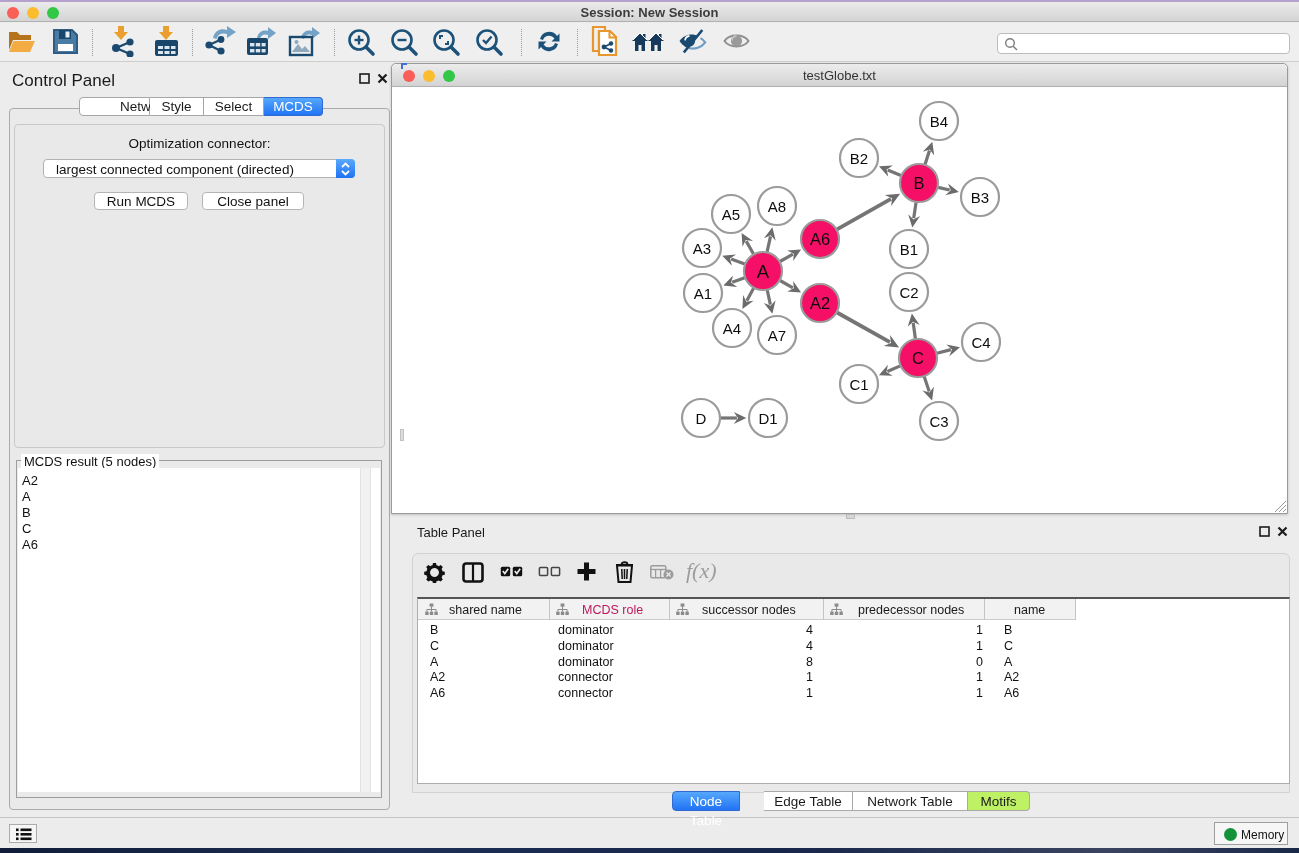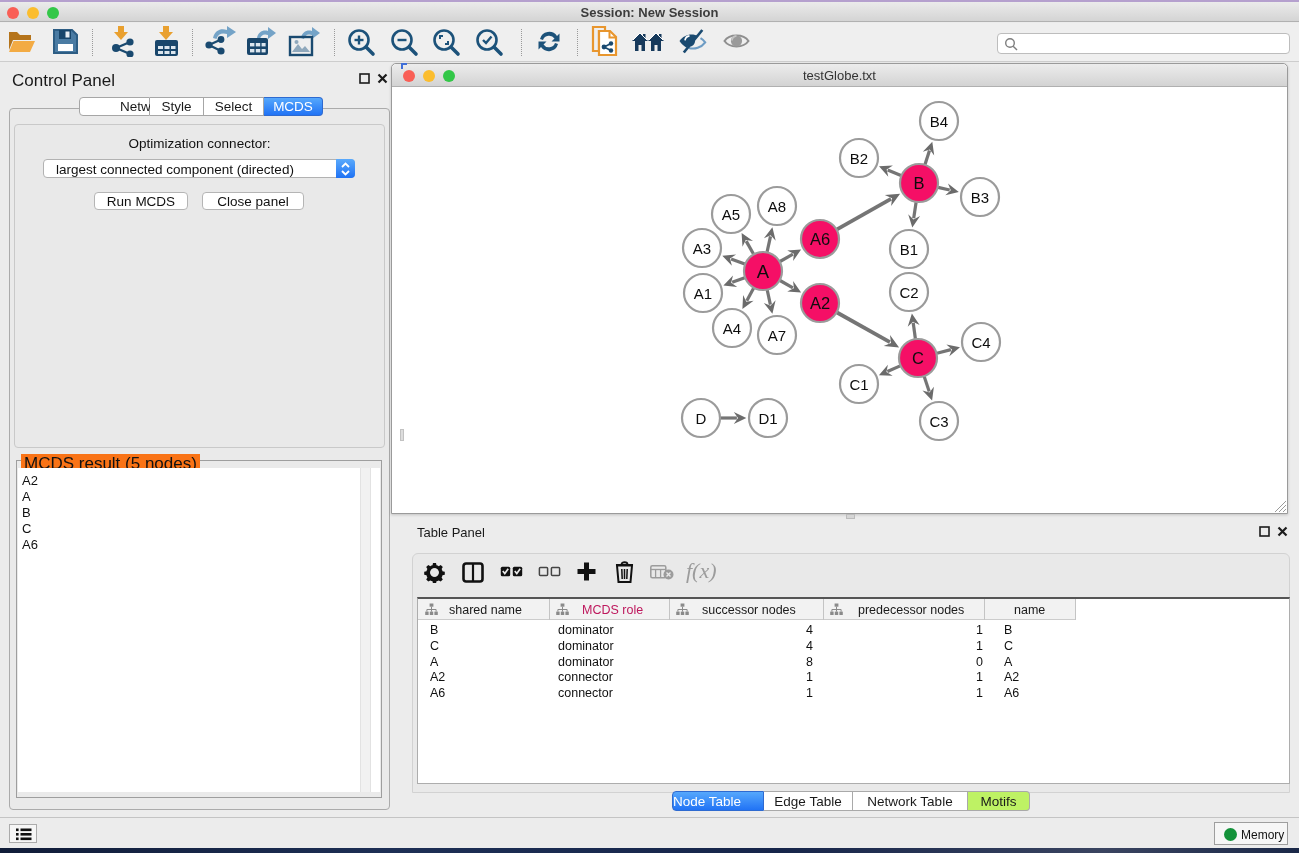--- a/index.html
+++ b/index.html
@@ -205,21 +205,21 @@
    <path d="M2 5 L5.5 1.5 L9 5" fill="none" stroke="#ffffff" stroke-width="1.8"></path>
    <path d="M2 9 L5.5 12.5 L9 9" fill="none" stroke="#ffffff" stroke-width="1.8"></path>
   </svg>
  </div>
 </div>
 
 <div class="abs" style="left:94px;top:192px;width:94px;height:18px;background:#ffffff;border:1px solid #b5b5b5;border-radius:4px;text-align:center;font-size:13.5px;color:#111111;line-height:17px;">Run MCDS</div>
 <div class="abs" style="left:202px;top:192px;width:102px;height:18px;background:#ffffff;border:1px solid #b5b5b5;border-radius:4px;text-align:center;font-size:13.5px;color:#111111;line-height:17px;">Close panel</div>
 
 <div class="abs" style="left:16px;top:460px;width:366px;height:338px;border:1px solid #9e9e9e;"></div>
-<div class="abs" style="left:21px;top:454px;background:#f97316;padding:0 3px;font-size:17px;color:#111111;">MCDS result (5 nodes)</div>
+<div class="abs" style="left:21px;top:454px;background:#ffffff;padding:0 3px;font-size:13px;color:#111111;">MCDS result (5 nodes)</div>
 <div class="abs" style="left:18px;top:468px;width:362px;height:324px;background:#ffffff;"></div>
 <div class="abs" style="left:360px;top:468px;width:11px;height:324px;background:#f1f1f1;border-left:1px solid #e2e2e2;border-right:1px solid #e2e2e2;"></div>
 <div class="abs" style="left:22px;top:473px;font-size:13px;color:#111111;line-height:16px;">A2<br>A<br>B<br>C<br>A6</div>
 
 <div class="abs" style="left:0;top:817px;width:1299px;height:31px;background:#ececec;border-top:1px solid #c4c4c4;"></div>
 <div class="abs" style="left:9px;top:824px;width:28px;height:19px;background:#f6f6f6;border:1px solid #ababab;">
  <svg style="position:absolute;left:6px;top:3px;" width="16" height="13" viewBox="0 0 16 13">
   <g fill="#111111">
    <rect x="0" y="0.5" width="2.6" height="2.6"></rect>
         <rect x="4.5" y="0.5" width="11" height="2.6"></rect>
@@ -490,17 +490,17 @@
 <div class="abs" style="left:713px;top:670px;width:100px;text-align:right;font-size:12.5px;color:#111111;">1</div>
 <div class="abs" style="left:883px;top:670px;width:100px;text-align:right;font-size:12.5px;color:#111111;">1</div>
 <div class="abs" style="left:1004px;top:670px;font-size:12.5px;color:#111111;">A2</div>
 <div class="abs" style="left:430px;top:686px;font-size:12.5px;color:#111111;">A6</div>
 <div class="abs" style="left:558px;top:686px;font-size:12.5px;color:#111111;">connector</div>
 <div class="abs" style="left:713px;top:686px;width:100px;text-align:right;font-size:12.5px;color:#111111;">1</div>
 <div class="abs" style="left:883px;top:686px;width:100px;text-align:right;font-size:12.5px;color:#111111;">1</div>
 <div class="abs" style="left:1004px;top:686px;font-size:12.5px;color:#111111;">A6</div>
 
 <div class="abs" style="left:672px;top:791px;width:358px;height:20px;">
- <div class="abs" style="left:0;top:0;width:92px;height:20px;background:linear-gradient(#56a8fc,#2173f5);border:1px solid #2e6ad0;border-radius:4px 0 0 4px;text-align:left;font-size:13.5px;color:#ffffff;line-height:19px;">Node Table</div>
+ <div class="abs" style="left:0;top:0;width:68px;height:20px;background:linear-gradient(#56a8fc,#2173f5);border:1px solid #2e6ad0;border-radius:4px 0 0 4px;text-align:center;font-size:13.5px;color:#ffffff;line-height:19px;">Node Table</div>
  <div class="abs" style="left:92px;top:0;width:89px;height:20px;background:#ffffff;border:1px solid #a9a9a9;border-left:none;text-align:center;font-size:13.5px;color:#1a1a1a;line-height:19px;">Edge Table</div>
  <div class="abs" style="left:181px;top:0;width:115px;height:20px;background:#ffffff;border:1px solid #a9a9a9;border-left:none;text-align:center;font-size:13.5px;color:#1a1a1a;line-height:19px;">Network Table</div>
  <div class="abs" style="left:296px;top:0;width:62px;height:20px;background:#bef264;border:1px solid #a9a9a9;border-left:none;border-radius:0 4px 4px 0;text-align:center;font-size:13.5px;color:#1a1a1a;line-height:19px;">Motifs</div>
 </div>
 
 </body></html>

